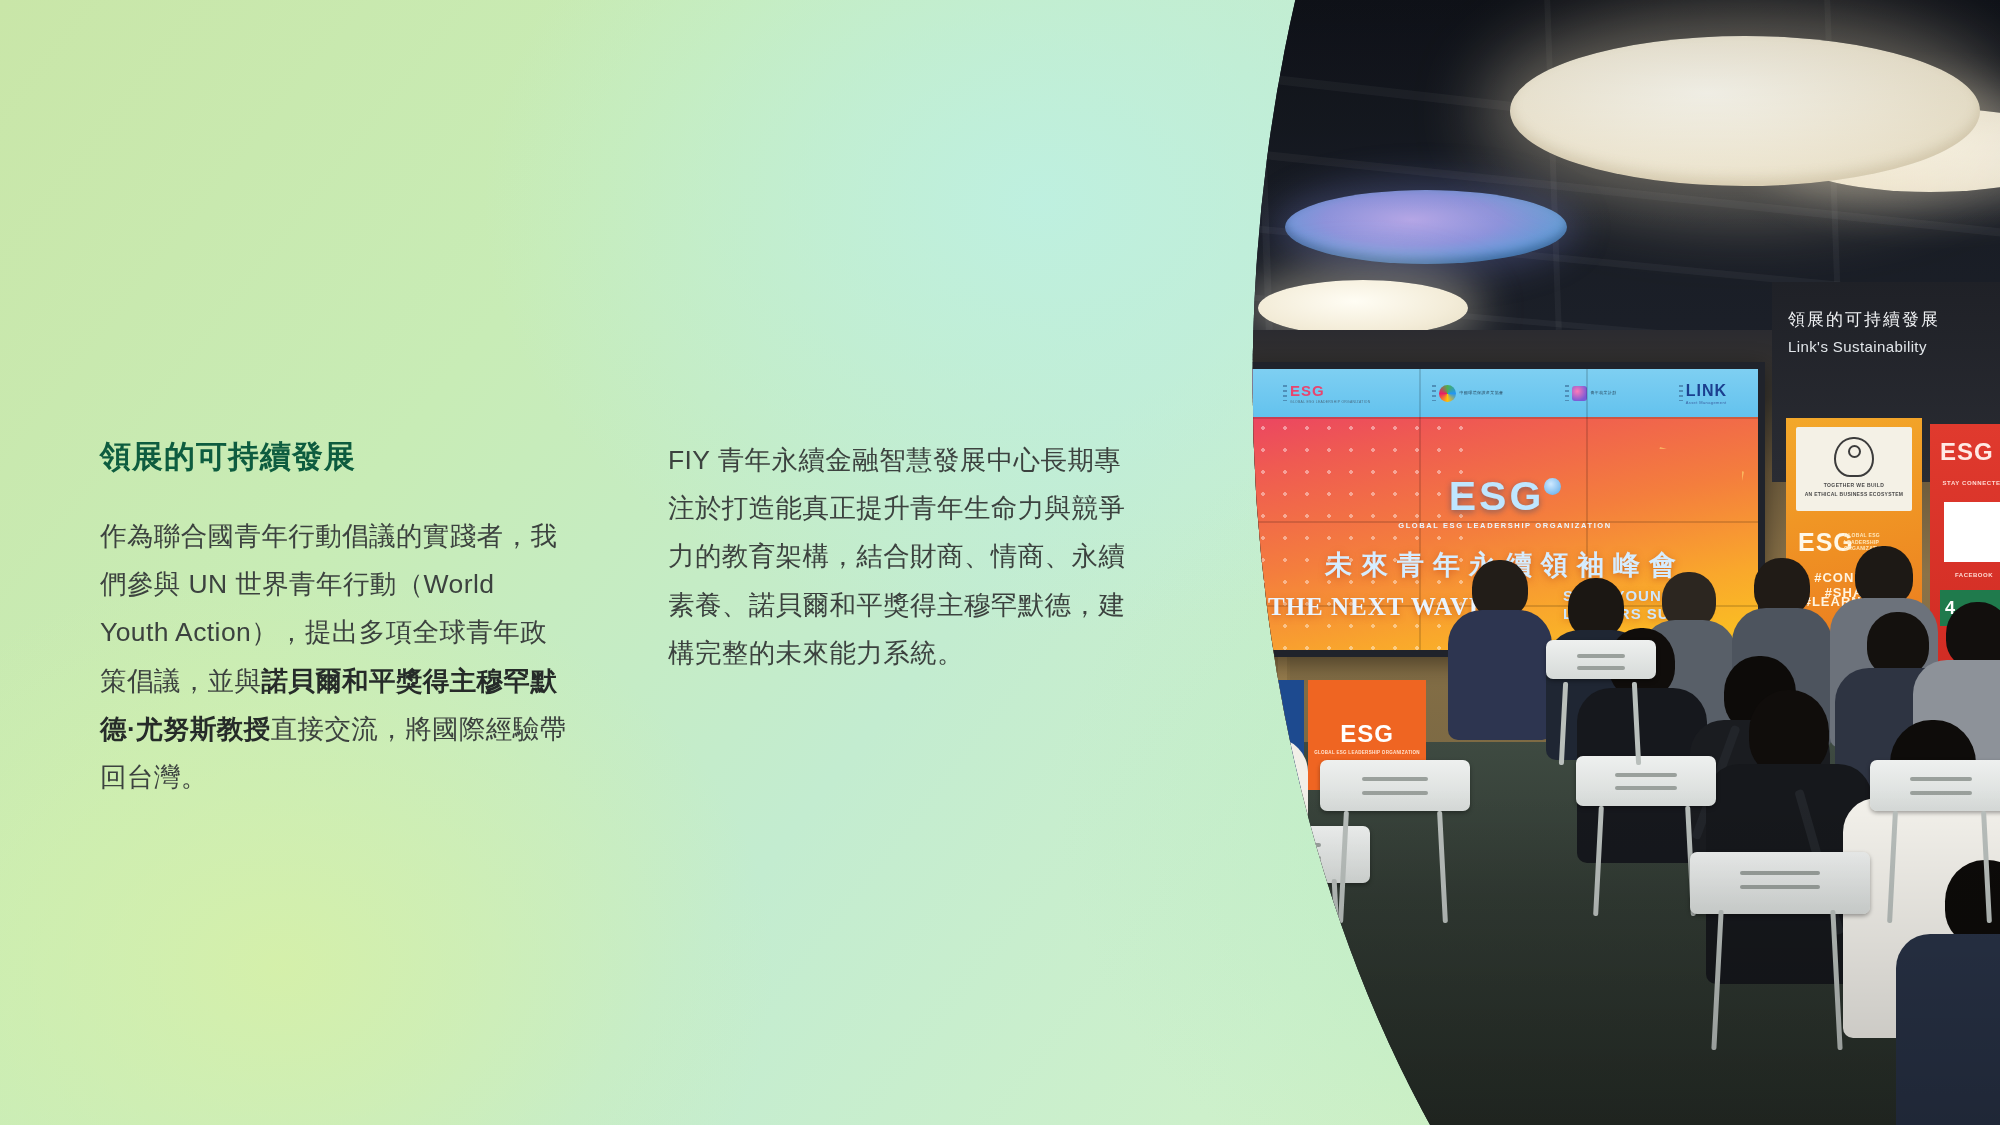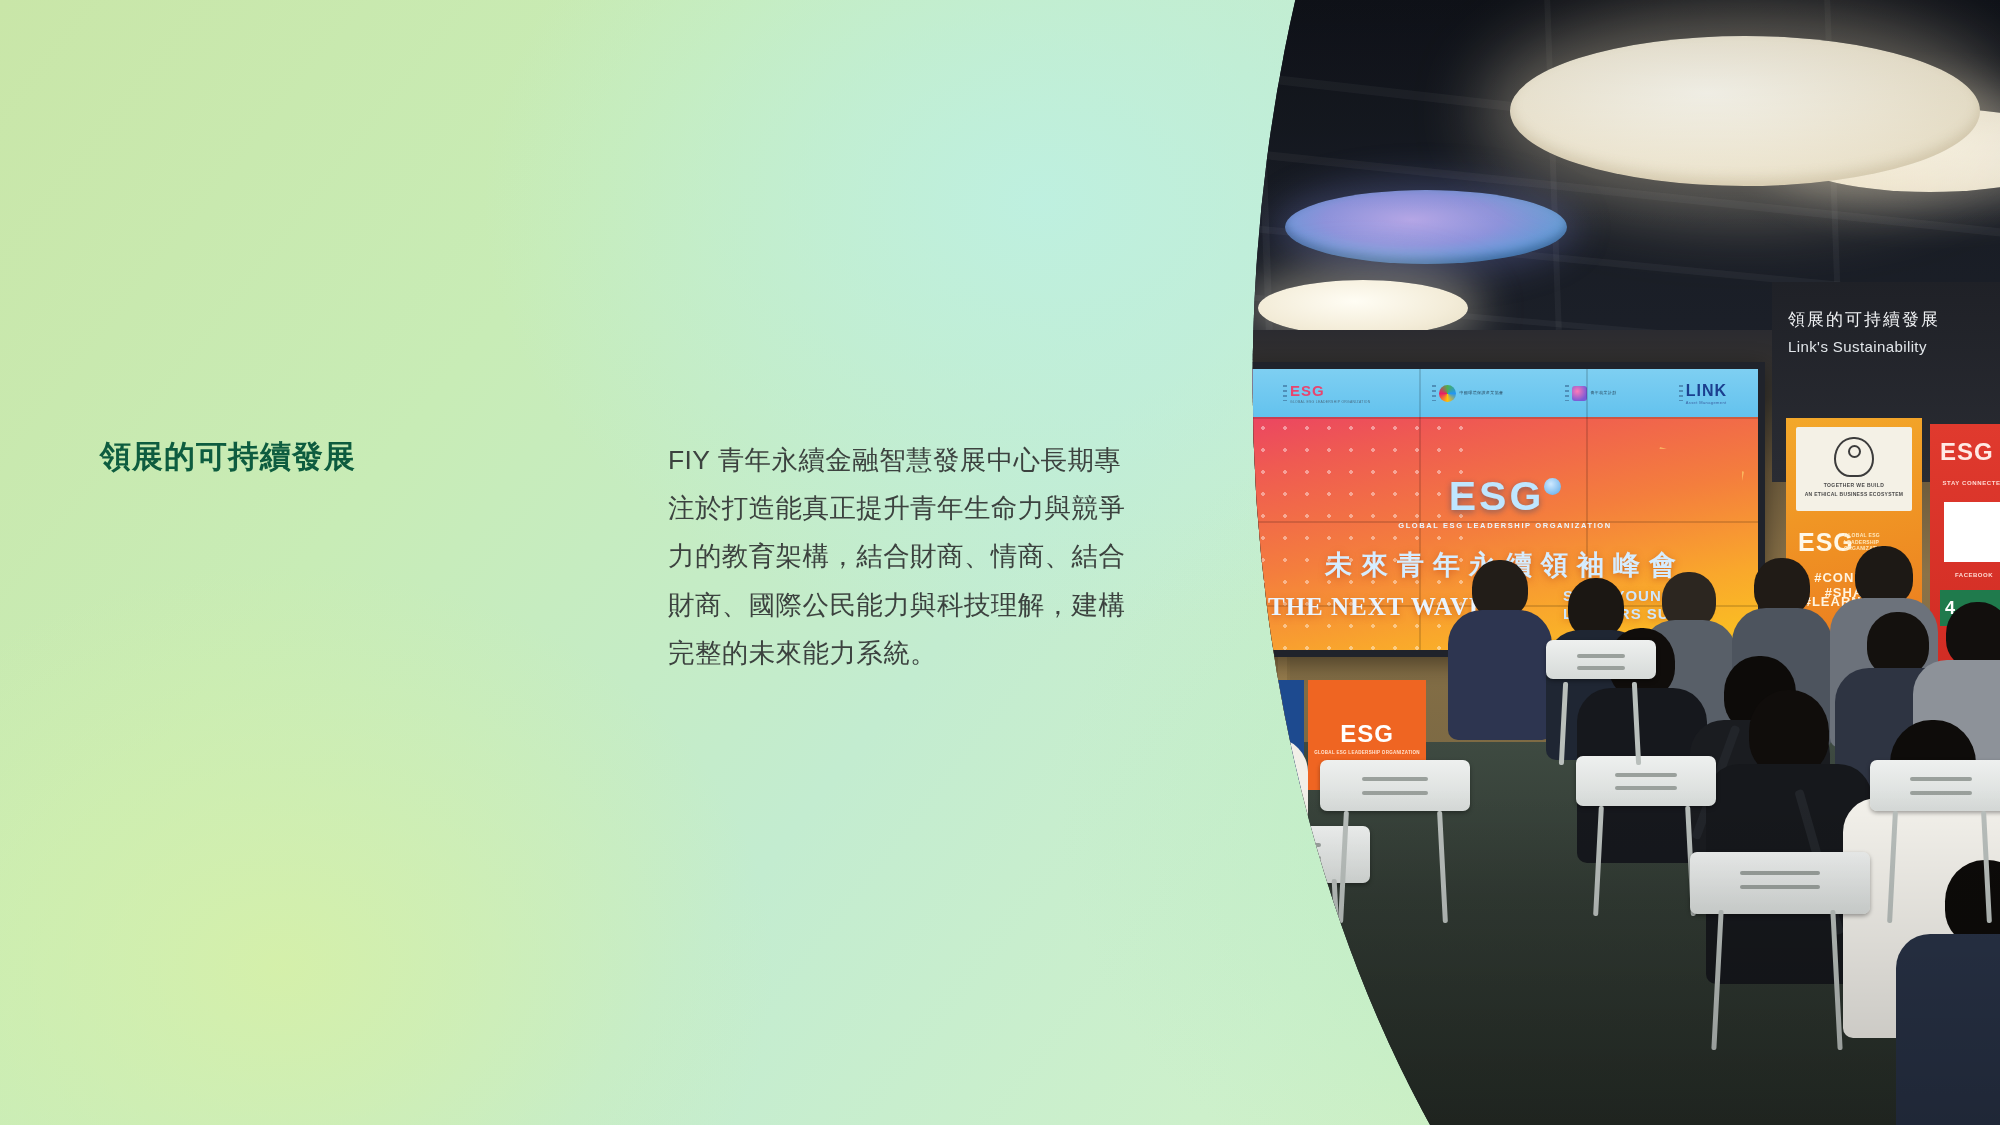--- a/index.html
+++ b/index.html
@@ -557,24 +557,27 @@
     </div>
   </div>
 
   <div class="content">
 
 
     <div class="cols">
 
       <div class="col">
         <div class="col-title">領展的可持續發展</div>
+        <p class="col-body">
+          <span>作為聯合國青年行動倡議的實踐者，我們參與 UN 世界青年行動（World Youth Action），提出多項全球青年政策倡議，並與</span><b>諾貝爾和平獎得主穆罕默德·尤努斯教授</b><span>直接交流，將國際經驗帶回台灣。</span>
+        </p>
       </div>
 
       <div class="col">
         <p class="col-body">
-          <span>FIY 青年永續金融智慧發展中心長期專注於打造能真正提升青年生命力與競爭力的教育架構，結合財商、情商、結合財商、國際公民能力與科技理解，建構完整的未來能力系統。</span><b></b><span></span>
+          <span>FIY 青年永續金融智慧發展中心長期專注於打造能真正提升青年生命力與競爭力的教育架構，結合財商、情商、永續素養、諾貝爾和平獎得主穆罕默德，建構完整的未來能力系統。</span><b></b><span></span>
         </p>
       </div>
 
     </div>
   </div>
 
 </div>
 
 </body></html>

